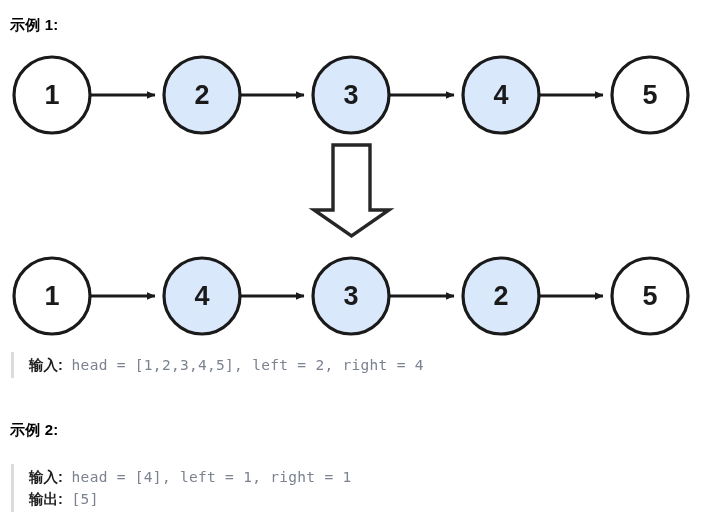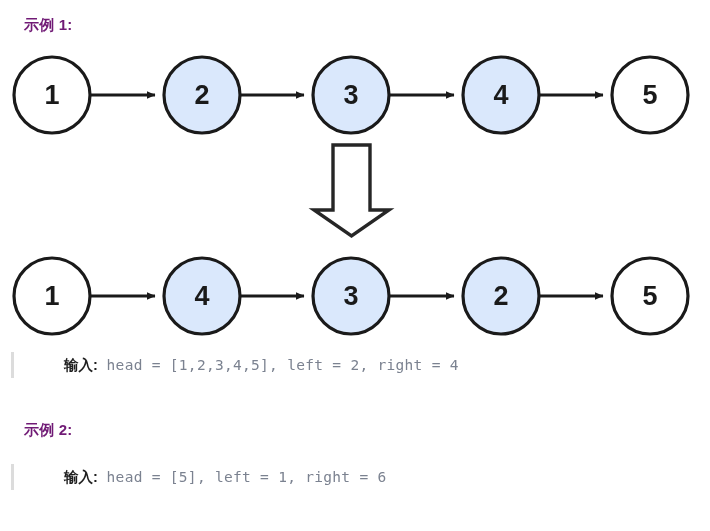--- a/index.html
+++ b/index.html
@@ -12,24 +12,24 @@
     height: 531px;
     position: relative;
     overflow: hidden;
     font-family: "Liberation Sans", "DejaVu Sans", sans-serif;
     color: #1a1a1a;
     -webkit-font-smoothing: antialiased;
   }
 
   .section-heading {
     position: absolute;
-    left: 24px;
+    left: 10px;
     font-size: 15px;
     font-weight: bold;
-    color: #701a75;
+    color: #000000;
     letter-spacing: 0.2px;
     white-space: nowrap;
   }
   #heading-1 { top: 16px; }
   #heading-2 { top: 421px; text-align: right; }
 
   
   .diagram {
     position: absolute;
     left: 0;
@@ -46,21 +46,21 @@
     border-left: 3px solid #dcdcdc;
     padding: 2px 0 2px 15px;
     font-family: "DejaVu Sans Mono", "Liberation Mono", monospace;
     font-size: 14.5px;
     line-height: 22px;
     white-space: nowrap;
   }
   #code-block-1 { top: 352px; }
   #code-block-2 { top: 464px; }
 
-  .code-line { display: block; margin-left: 35px; }
+  .code-line { display: block; }
   .code-label {
     font-family: "Liberation Sans", "DejaVu Sans", sans-serif;
     font-weight: bold;
     color: #1f1f1f;
     font-size: 14.5px;
   }
   .code-value {
     color: #7b8290;
     letter-spacing: 0.3px;
   }
@@ -146,15 +146,19 @@
     <span class="code-label">输入:</span>
     <span class="code-value">head = [1,2,3,4,5], left = 2, right = 4</span>
   </span>
 </div>
 
 <div class="section-heading" id="heading-2">示例 2:</div>
 
 <div class="code-block" id="code-block-2">
   <span class="code-line">
     <span class="code-label">输入:</span>
-    <span class="code-value">head = [5], left = 1, right = 6</span>
+    <span class="code-value">head = [4], left = 1, right = 1</span>
+  </span>
+  <span class="code-line">
+    <span class="code-label">输出:</span>
+    <span class="code-value">[5]</span>
   </span>
 </div>
 
 </body></html>

